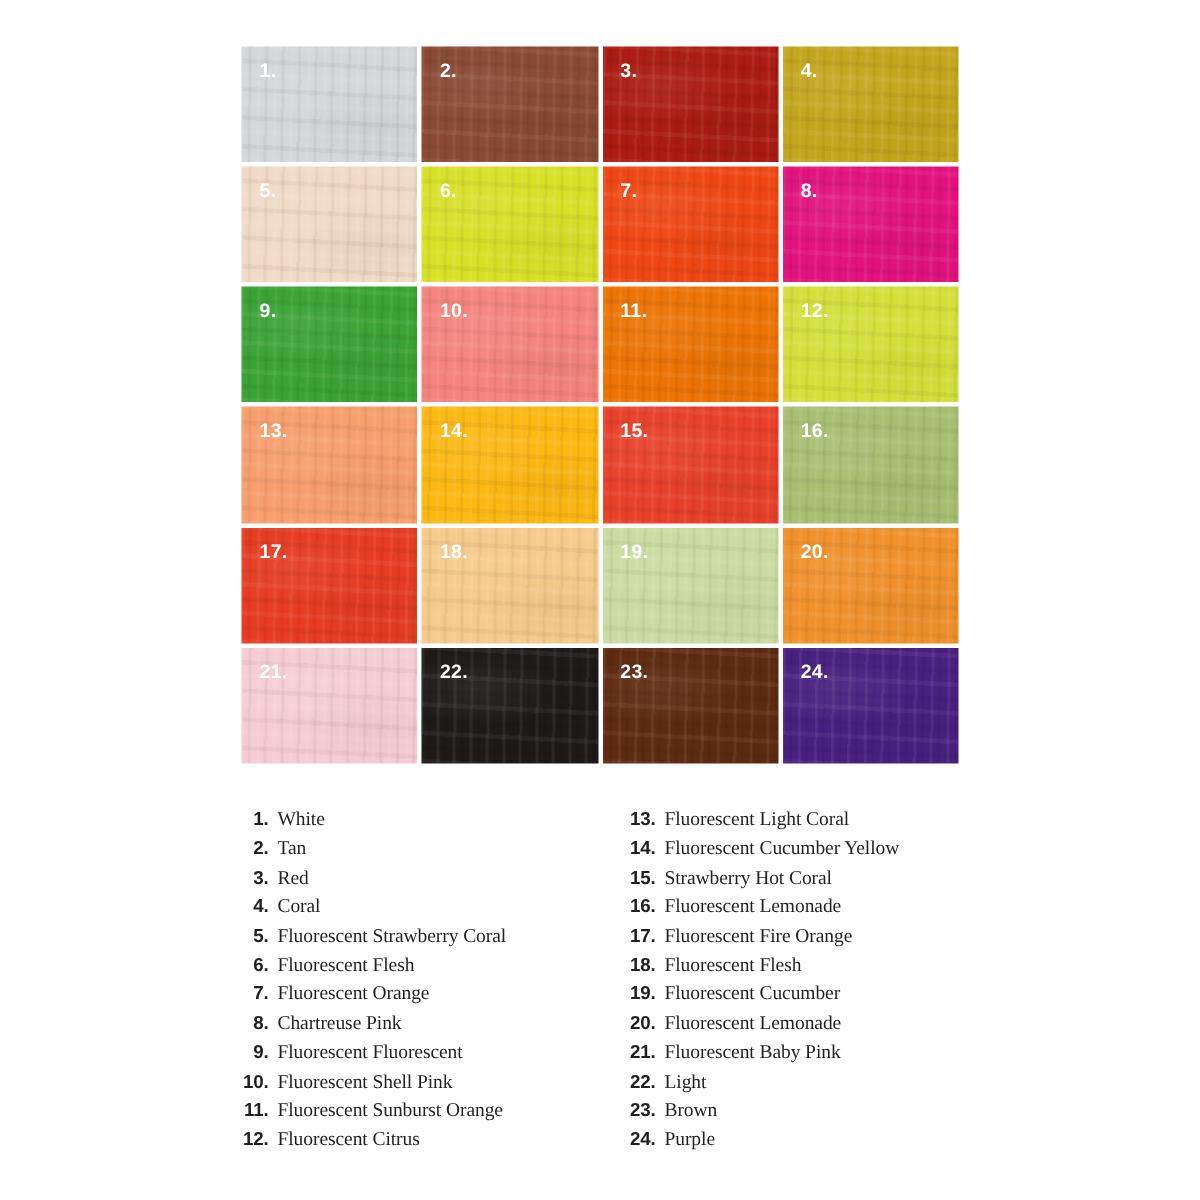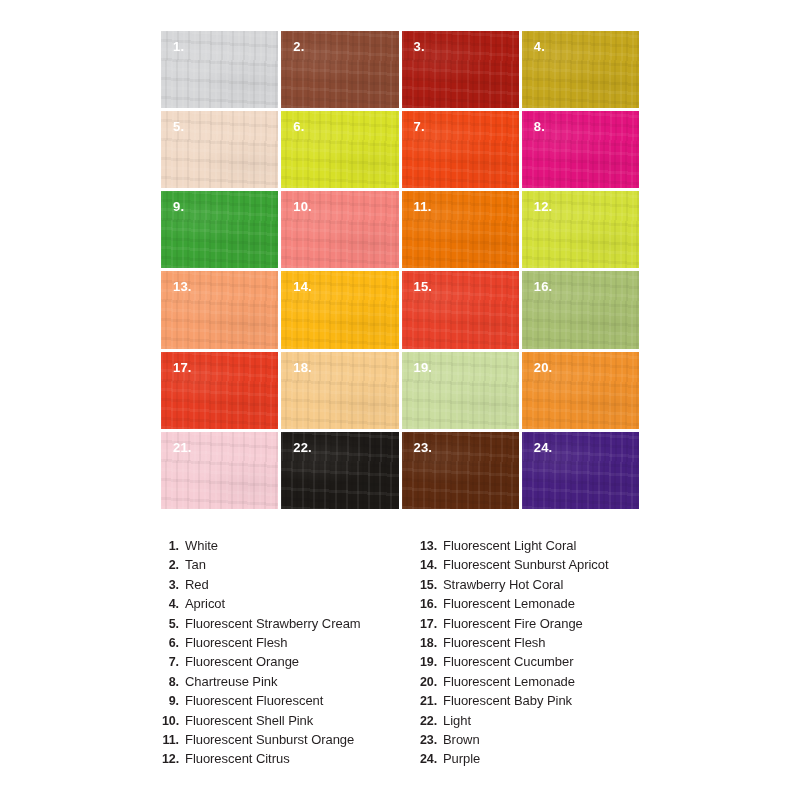--- a/index.html
+++ b/index.html
@@ -119,21 +119,21 @@
     text-align: right;
     margin-right: 6px;
     font-family: "Liberation Sans", sans-serif;
     font-size: 12.5px;
     font-weight: bold;
     color: #231f20;
     letter-spacing: -0.1px;
   }
 
   .legend-label {
-    font-family: Liberation Sans, sans-serif;
+    font-family: Liberation Serif, serif;
     font-size: 13px;
     font-weight: normal;
     color: #231f20;
     letter-spacing: -0.05px;
   }
 </style>
 </head>
 <body>
 
 <div id="page">
@@ -246,25 +246,25 @@
         <div class="legend-row">
           <span class="legend-num">2.</span>
           <span class="legend-label">Tan</span>
         </div>
         <div class="legend-row">
           <span class="legend-num">3.</span>
           <span class="legend-label">Red</span>
         </div>
         <div class="legend-row">
           <span class="legend-num">4.</span>
-          <span class="legend-label">Apricot</span>
+          <span class="legend-label">Coral</span>
         </div>
         <div class="legend-row">
           <span class="legend-num">5.</span>
-          <span class="legend-label">Fluorescent Strawberry Cream</span>
+          <span class="legend-label">Fluorescent Strawberry Coral</span>
         </div>
         <div class="legend-row">
           <span class="legend-num">6.</span>
           <span class="legend-label">Fluorescent Flesh</span>
         </div>
         <div class="legend-row">
           <span class="legend-num">7.</span>
           <span class="legend-label">Fluorescent Orange</span>
         </div>
         <div class="legend-row">
@@ -288,21 +288,21 @@
           <span class="legend-label">Fluorescent Citrus</span>
         </div>
       </div>
     <div class="legend-col col-right">
         <div class="legend-row">
           <span class="legend-num">13.</span>
           <span class="legend-label">Fluorescent Light Coral</span>
         </div>
         <div class="legend-row">
           <span class="legend-num">14.</span>
-          <span class="legend-label">Fluorescent Sunburst Apricot</span>
+          <span class="legend-label">Fluorescent Cucumber Yellow</span>
         </div>
         <div class="legend-row">
           <span class="legend-num">15.</span>
           <span class="legend-label">Strawberry Hot Coral</span>
         </div>
         <div class="legend-row">
           <span class="legend-num">16.</span>
           <span class="legend-label">Fluorescent Lemonade</span>
         </div>
         <div class="legend-row">

